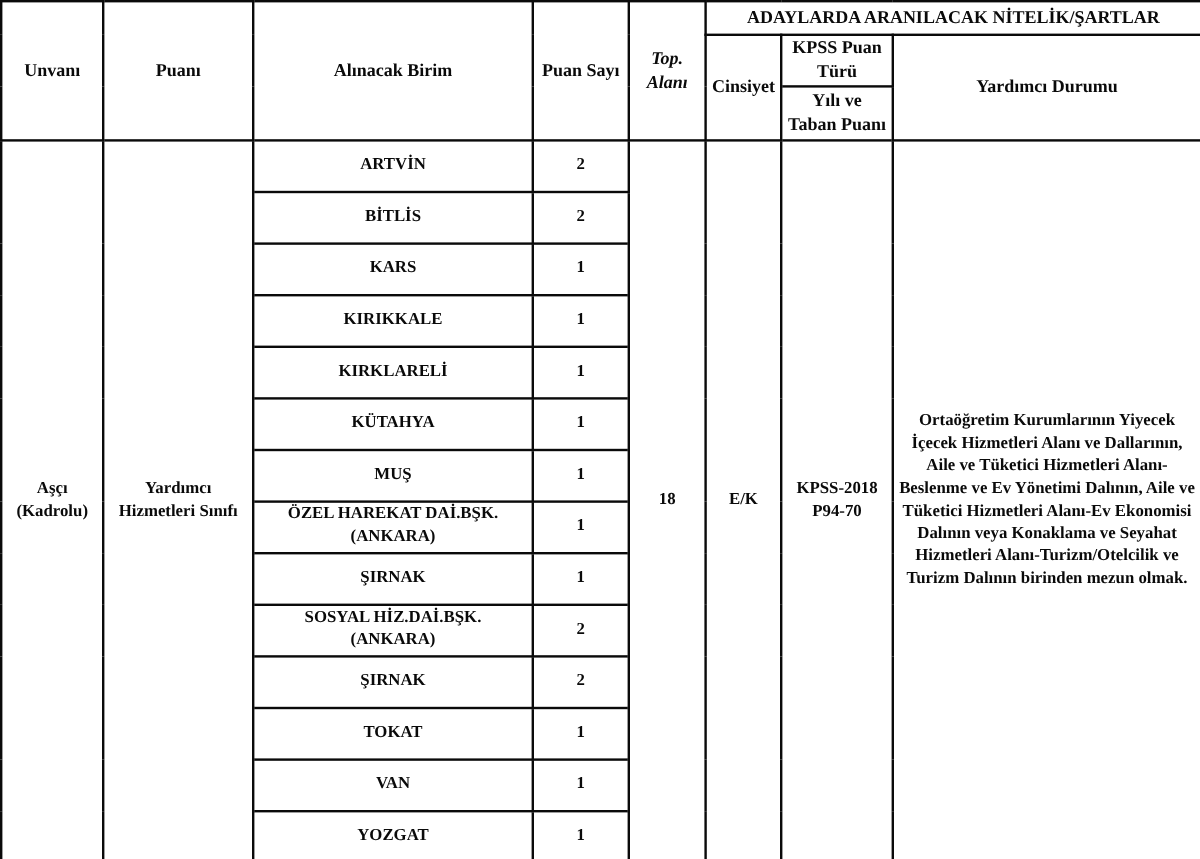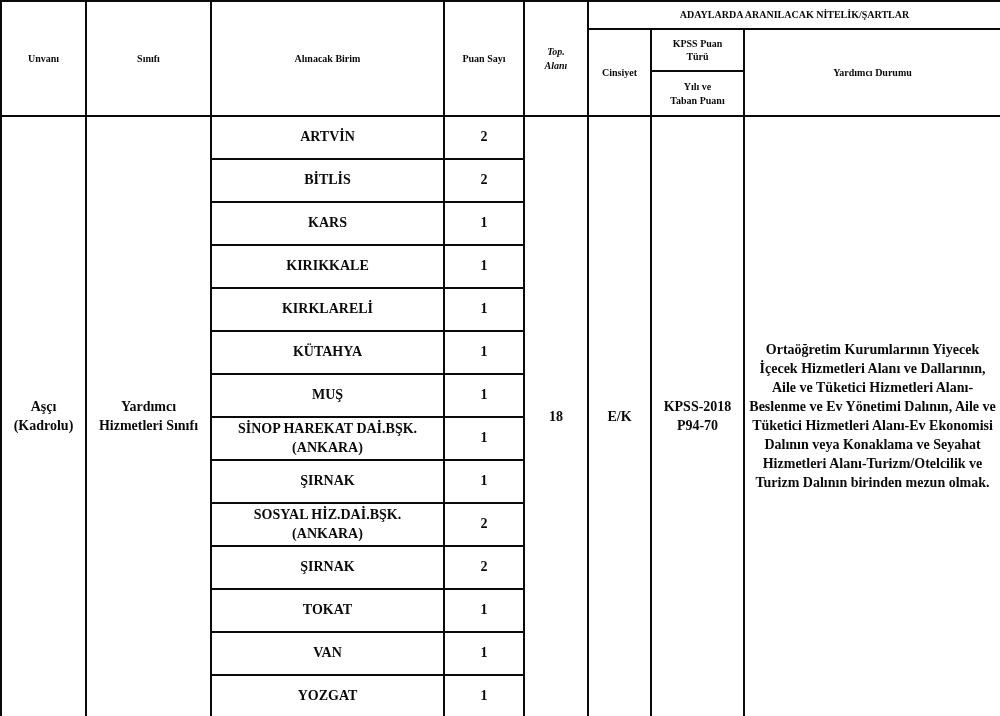--- a/index.html
+++ b/index.html
@@ -21,21 +21,21 @@
   }
   .job-table th, .job-table td {
     border: 2px solid #0a0a0a;
     text-align: center;
     vertical-align: middle;
     padding: 0 4px;
     overflow: hidden;
   }
   .job-table th {
     font-weight: bold;
-    font-size: 10px;
+    font-size: 15px;
     line-height: 1.35;
   }
   .job-table td {
     font-weight: bold;
     font-size: 14px;
     line-height: 1.35;
   }
   tr.h1 { height: 28px; }
   tr.h2 { height: 42px; }
   tr.h3 { height: 45px; }
@@ -65,21 +65,21 @@
     <col style="width:233px">
     <col style="width:80px">
     <col style="width:64px">
     <col style="width:63px">
     <col style="width:93px">
     <col style="width:257px">
   </colgroup>
   <thead>
     <tr class="h1">
       <th rowspan="3">Unvanı</th>
-      <th rowspan="3">Sınıfı</th>
+      <th rowspan="3">Puanı</th>
       <th rowspan="3">Alınacak Birim</th>
       <th rowspan="3">Puan Sayı</th>
       <th rowspan="3" class="pre italic top-sayi-cell">Top.
 Alanı</th>
       <th colspan="3" class="top-title">ADAYLARDA ARANILACAK NİTELİK/ŞARTLAR</th>
     </tr>
     <tr class="h2">
       <th rowspan="2">Cinsiyet</th>
       <th class="pre">KPSS Puan
 Türü</th>
@@ -122,21 +122,21 @@
     </tr>
     <tr>
       <td class="pre">KÜTAHYA</td>
       <td class="count-cell">1</td>
     </tr>
     <tr>
       <td class="pre">MUŞ</td>
       <td class="count-cell">1</td>
     </tr>
     <tr>
-      <td class="pre">SİNOP HAREKAT DAİ.BŞK.
+      <td class="pre">ÖZEL HAREKAT DAİ.BŞK.
 (ANKARA)</td>
       <td class="count-cell">1</td>
     </tr>
     <tr>
       <td class="pre">ŞIRNAK</td>
       <td class="count-cell">1</td>
     </tr>
     <tr>
       <td class="pre">SOSYAL HİZ.DAİ.BŞK.
 (ANKARA)</td>

